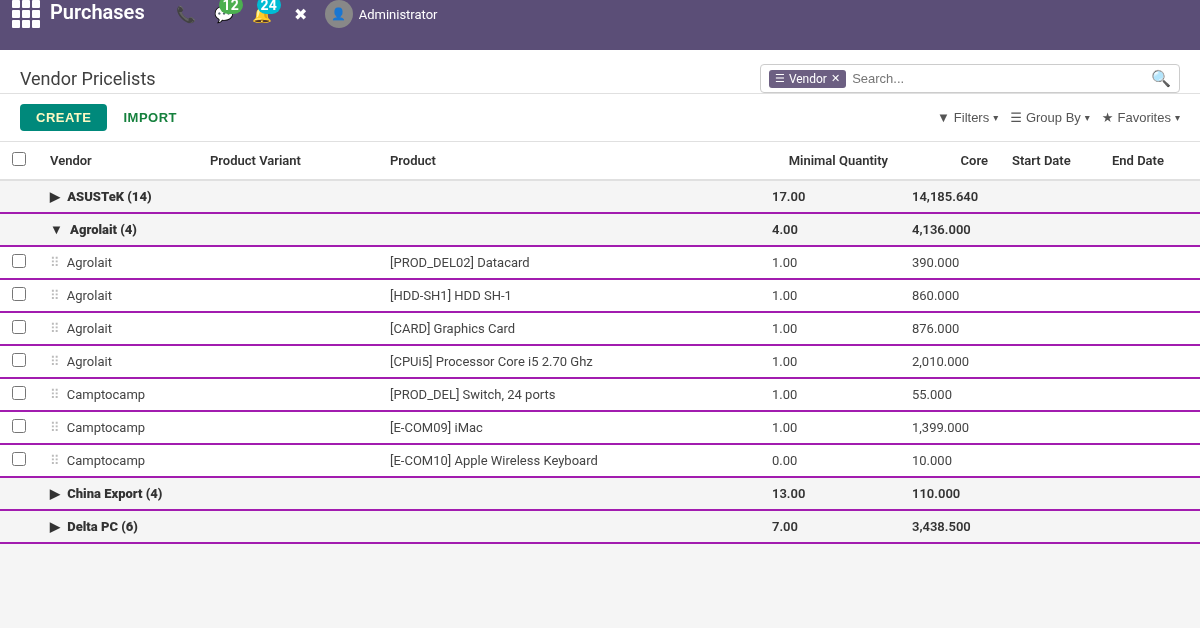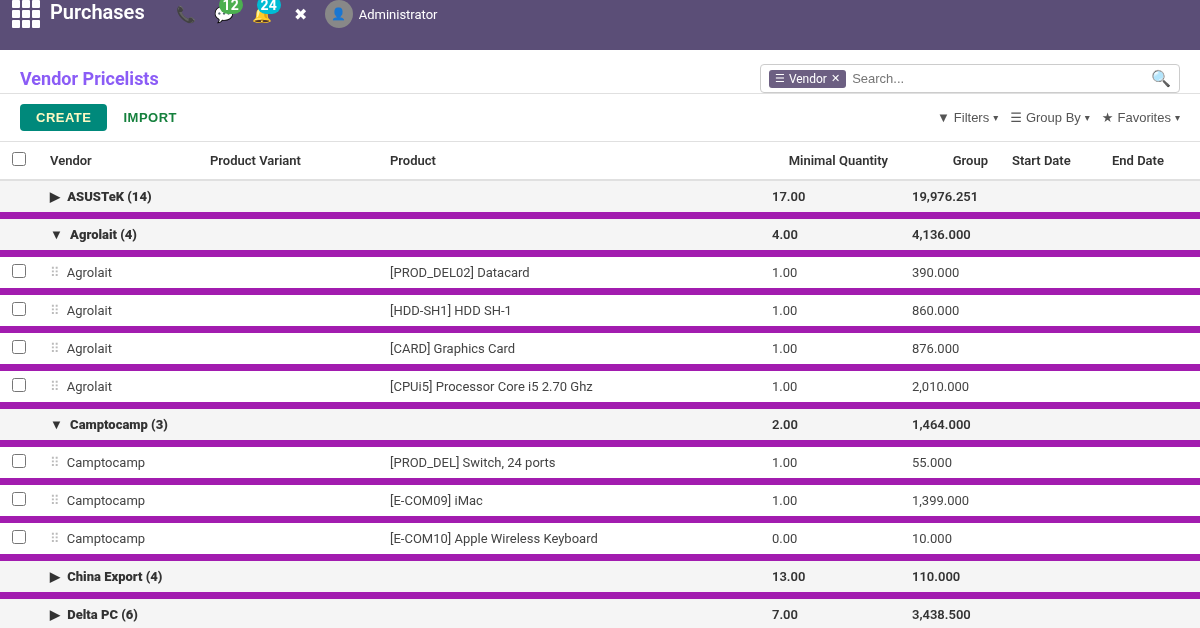--- a/index.html
+++ b/index.html
@@ -48,21 +48,21 @@
     }
     .nav-user-avatar {
       width: 28px; height: 28px; border-radius: 50%; background: #888; display: flex; align-items: center; justify-content: center; font-size: 12px;
     }
 
     
     .sub-header {
       background: white; padding: 14px 20px 0; border-bottom: 1px solid #e0e0e0;
       display: flex; align-items: center; justify-content: space-between;
     }
-    .page-title { font-size: 18px; color: #8b5cf6; font-weight: 700; }
+    .page-title { font-size: 18px; color: #404040; font-weight: 400; }
 
     
     .search-bar {
       display: flex; align-items: center; border: 1px solid #ccc; border-radius: 4px; background: white; padding: 4px 8px; min-width: 420px;
     }
     .search-filter-tag {
       display: flex; align-items: center; background: #6c5f82; color: white; border-radius: 3px; padding: 2px 6px; font-size: 12px; margin-right: 6px; gap: 4px;
     }
     .search-filter-tag .tag-icon { font-size: 11px; }
     .search-filter-tag .close-x { cursor: pointer; font-size: 11px; }
@@ -87,21 +87,21 @@
     .filter-btn .caret { font-size: 10px; }
 
     
     .table-container { background: white; margin: 0; }
     table { width: 100%; border-collapse: collapse; }
     thead th {
       padding: 10px 12px; text-align: left; font-weight: 600; color: #333; font-size: 13px;
       border-bottom: 2px solid #e0e0e0; background: white;
     }
     thead th.right { text-align: right; }
-    tbody tr { border-bottom: 7px solid #a21caf; }
+    tbody tr { border-bottom: 2px solid #a21caf; }
     .group-row { background: #f5f5f5 !important; }
     .group-row td { padding: 8px 12px; font-weight: 600; color: #333; }
     .data-row td { padding: 7px 12px; color: #444; }
     .data-row td.right { }
     .checkbox-cell { width: 36px; }
     input[type="checkbox"] { width: 14px; height: 14px; cursor: pointer; }
     .col-vendor { width: 160px; }
     .col-variant { width: 180px; }
     .col-product { }
     .col-minqty { width: 140px; text-align: right; }
@@ -183,34 +183,34 @@
   <table>
     <thead>
       <tr>
         <th class="checkbox-cell">
           <input type="checkbox" style="">
         </th>
         <th class="col-vendor">Vendor</th>
         <th class="col-variant">Product Variant</th>
         <th class="col-product">Product</th>
         <th class="col-minqty right">Minimal Quantity</th>
-        <th class="col-price right">Group</th>
+        <th class="col-price right">Core</th>
         <th class="col-startdate">Start Date</th>
         <th class="col-enddate">End Date</th>
       </tr>
     </thead>
     <tbody id="table-body">
     <tr class="group-row">
     <td></td>
     <td colspan="3">
       <span style="cursor:pointer;margin-right:4px;">▶</span>
       <strong>ASUSTeK (14)</strong>
     </td>
     <td class="right">17.00</td>
-    <td class="right">19,976.251</td>
+    <td class="right">14,185.640</td>
     <td></td>
     <td></td>
   </tr>
         <tr class="group-row">
     <td></td>
     <td colspan="3">
       <span style="cursor:pointer;margin-right:4px;">▼</span>
       <strong>Agrolait (4)</strong>
     </td>
     <td class="right">4.00</td>
@@ -271,31 +271,20 @@
         <span style="color:#bbb;margin-right:4px;cursor:grab;">⠿</span>
         <span>Agrolait</span>
       </td>
       <td></td>
       <td>[CPUi5] Processor Core i5 2.70 Ghz</td>
       <td class="right">1.00</td>
       <td class="right">2,010.000</td>
       <td></td>
       <td></td>
     </tr>
-        <tr class="group-row">
-    <td></td>
-    <td colspan="3">
-      <span style="cursor:pointer;margin-right:4px;">▼</span>
-      <strong>Camptocamp (3)</strong>
-    </td>
-    <td class="right">2.00</td>
-    <td class="right">1,464.000</td>
-    <td></td>
-    <td></td>
-  </tr>
         <tr class="data-row">
       <td class="checkbox-cell">
         <input type="checkbox" style="">
       </td>
       <td>
         <span style="color:#bbb;margin-right:4px;cursor:grab;">⠿</span>
         <span>Camptocamp</span>
       </td>
       <td></td>
       <td>[PROD_DEL] Switch, 24 ports</td>

